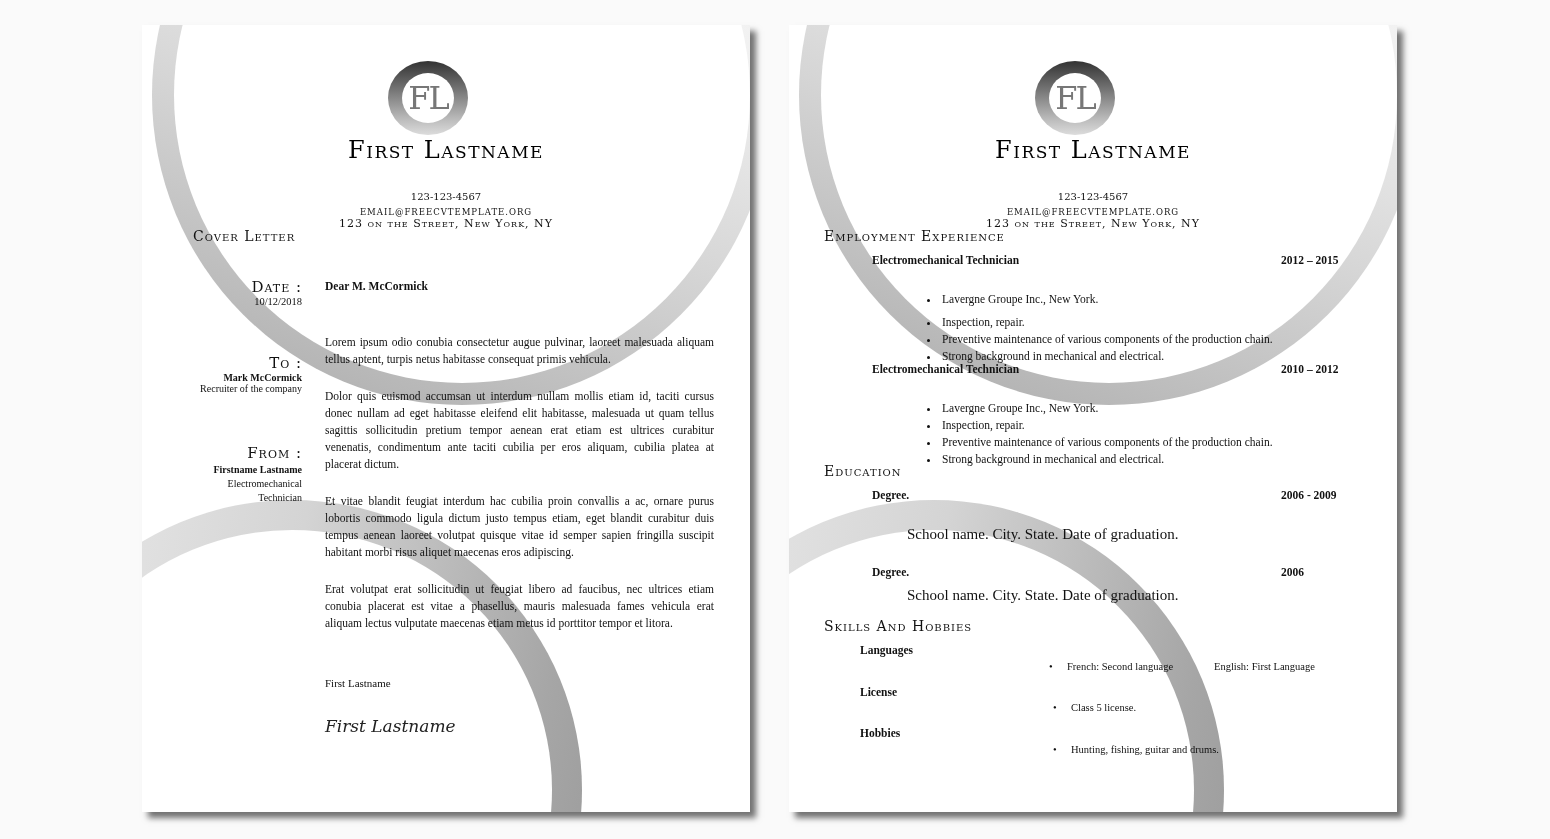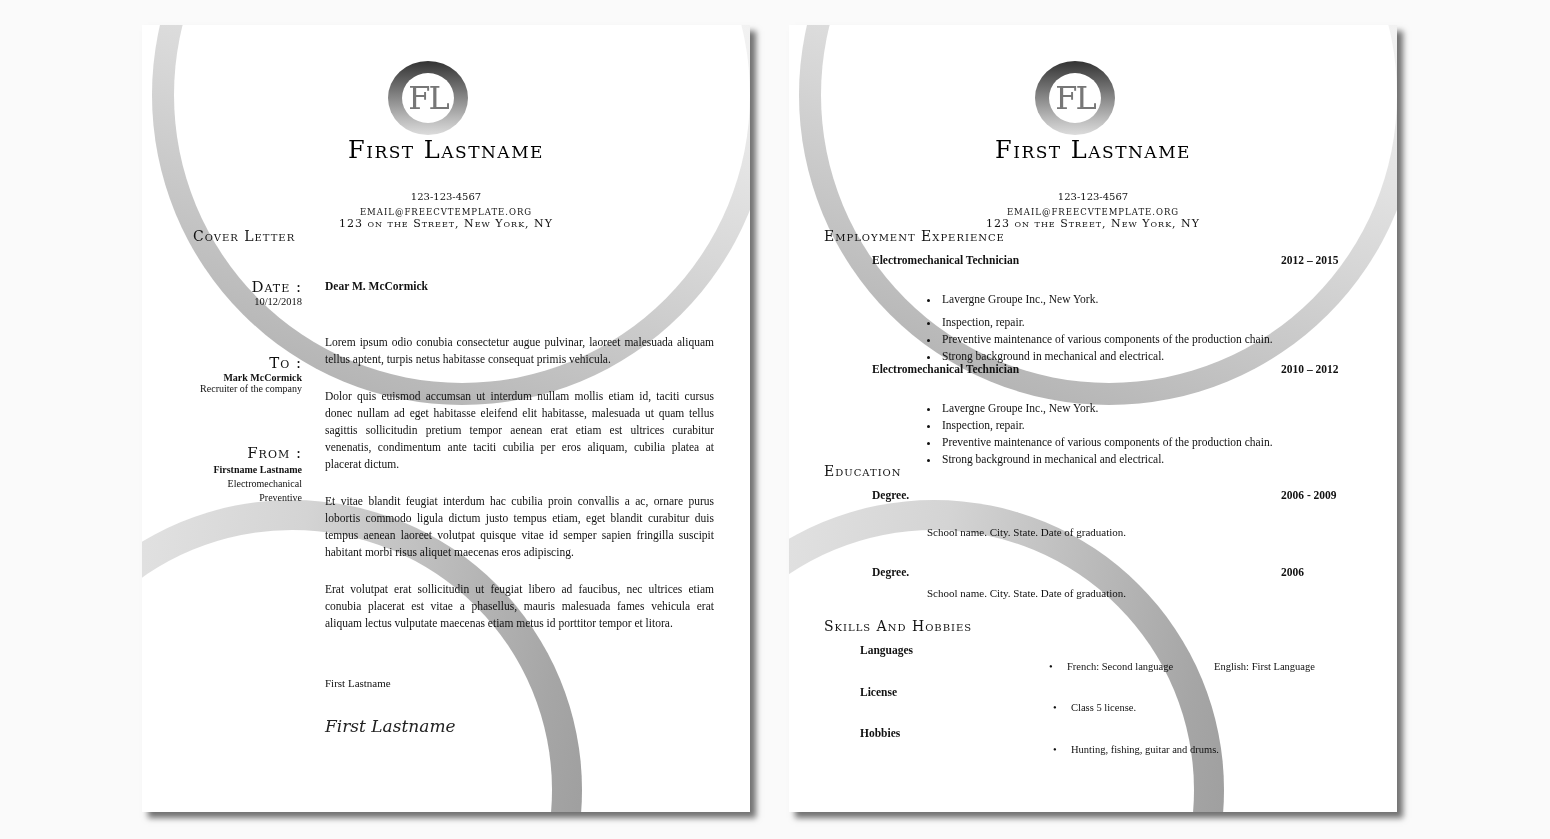--- a/index.html
+++ b/index.html
@@ -53,21 +53,21 @@
   .side-bold { font-weight: bold; font-size: 10px; }
   .letter { position: absolute; left: 183px; width: 389px; font-size: 11.5px; line-height: 17px; }
   .letter p { margin: 0; text-align: justify; }
   .salutation { font-weight: bold; }
   .signature { font-family: "DejaVu Serif", serif; font-style: italic; font-size: 17px; color: #222; }
   
   .job-title, .deg, .skill-label { position: absolute; font-weight: bold; font-size: 11.5px; }
   .years { position: absolute; font-weight: bold; font-size: 11.5px; margin-left: 20px; }
   ul.bullets { position: absolute; margin: 16px; padding-left: 18px; font-size: 11.5px; line-height: 17px; }
   ul.bullets li { padding-left: 2px; }
-  .school { position: absolute; font-size: 11px; margin-left: 20px; }
+  .school { position: absolute; font-size: 15px; }
   .skill-item { position: absolute; font-size: 10.5px; }
   .skill-item::before { content: "\2022"; position: absolute; left: -18px; }
 </style>
 </head>
 <body>
 
 <div class="page" id="page1">
   <div class="ring upper"></div>
   <div class="ring lower"></div>
   <div class="content">
@@ -87,21 +87,21 @@
     </div>
     <div class="sidebar" style="top:329px;">
       <div class="side-label">To :</div>
       <div class="side-bold">Mark McCormick</div>
       <div style="font-size:10px;">Recruiter of the company</div>
     </div>
     <div class="sidebar" style="top:418px; line-height:14px;">
       <div class="side-label" style="line-height:20px;">From :</div>
       <div class="side-bold">Firstname Lastname</div>
       <div style="font-size:10px;">Electromechanical</div>
-      <div style="font-size:10px;">Preventive</div>
+      <div style="font-size:10px;">Technician</div>
     </div>
 
     <div class="letter" style="top:309px;">
         <p>Lorem ipsum odio conubia consectetur augue pulvinar, laoreet malesuada aliquam tellus aptent, turpis netus habitasse consequat primis vehicula.</p>
       </div>
     <div class="letter" style="top:253px;">
       <p class="salutation">Dear M. McCormick</p>
     </div>
     <div class="letter" style="top:363px;">
         <p>Dolor quis euismod accumsan ut interdum nullam mollis etiam id, taciti cursus donec nullam ad eget habitasse eleifend elit habitasse, malesuada ut quam tellus sagittis sollicitudin pretium tempor aenean erat etiam est ultrices curabitur venenatis, condimentum ante taciti cubilia per eros aliquam, cubilia platea at placerat dictum.</p>

